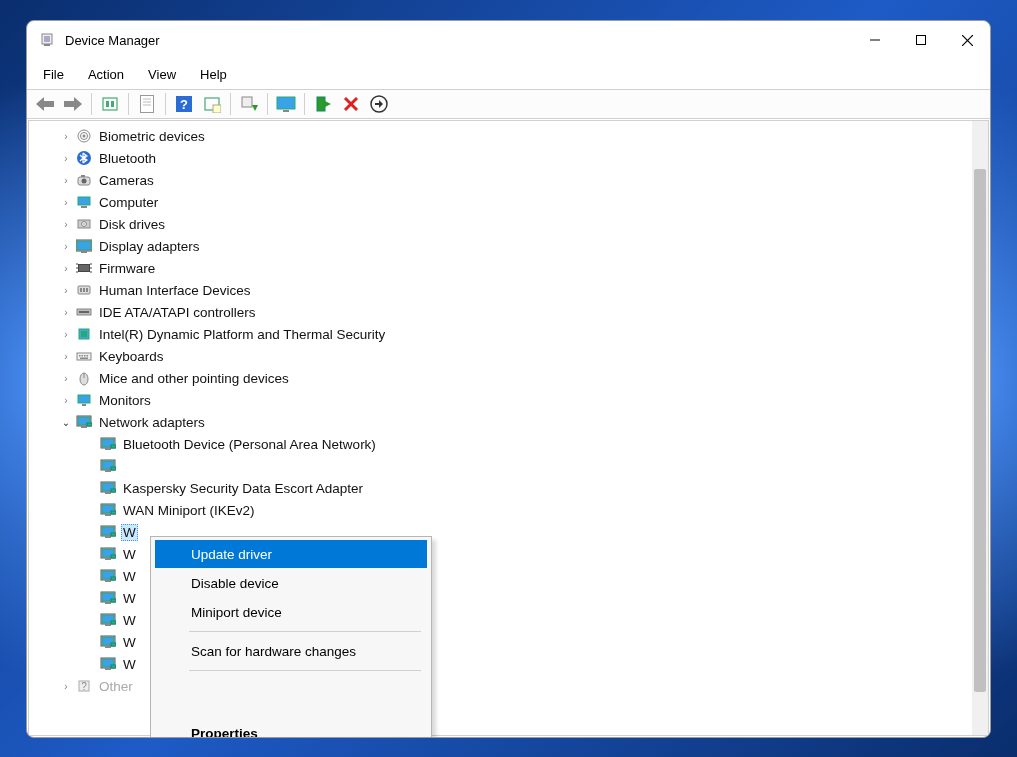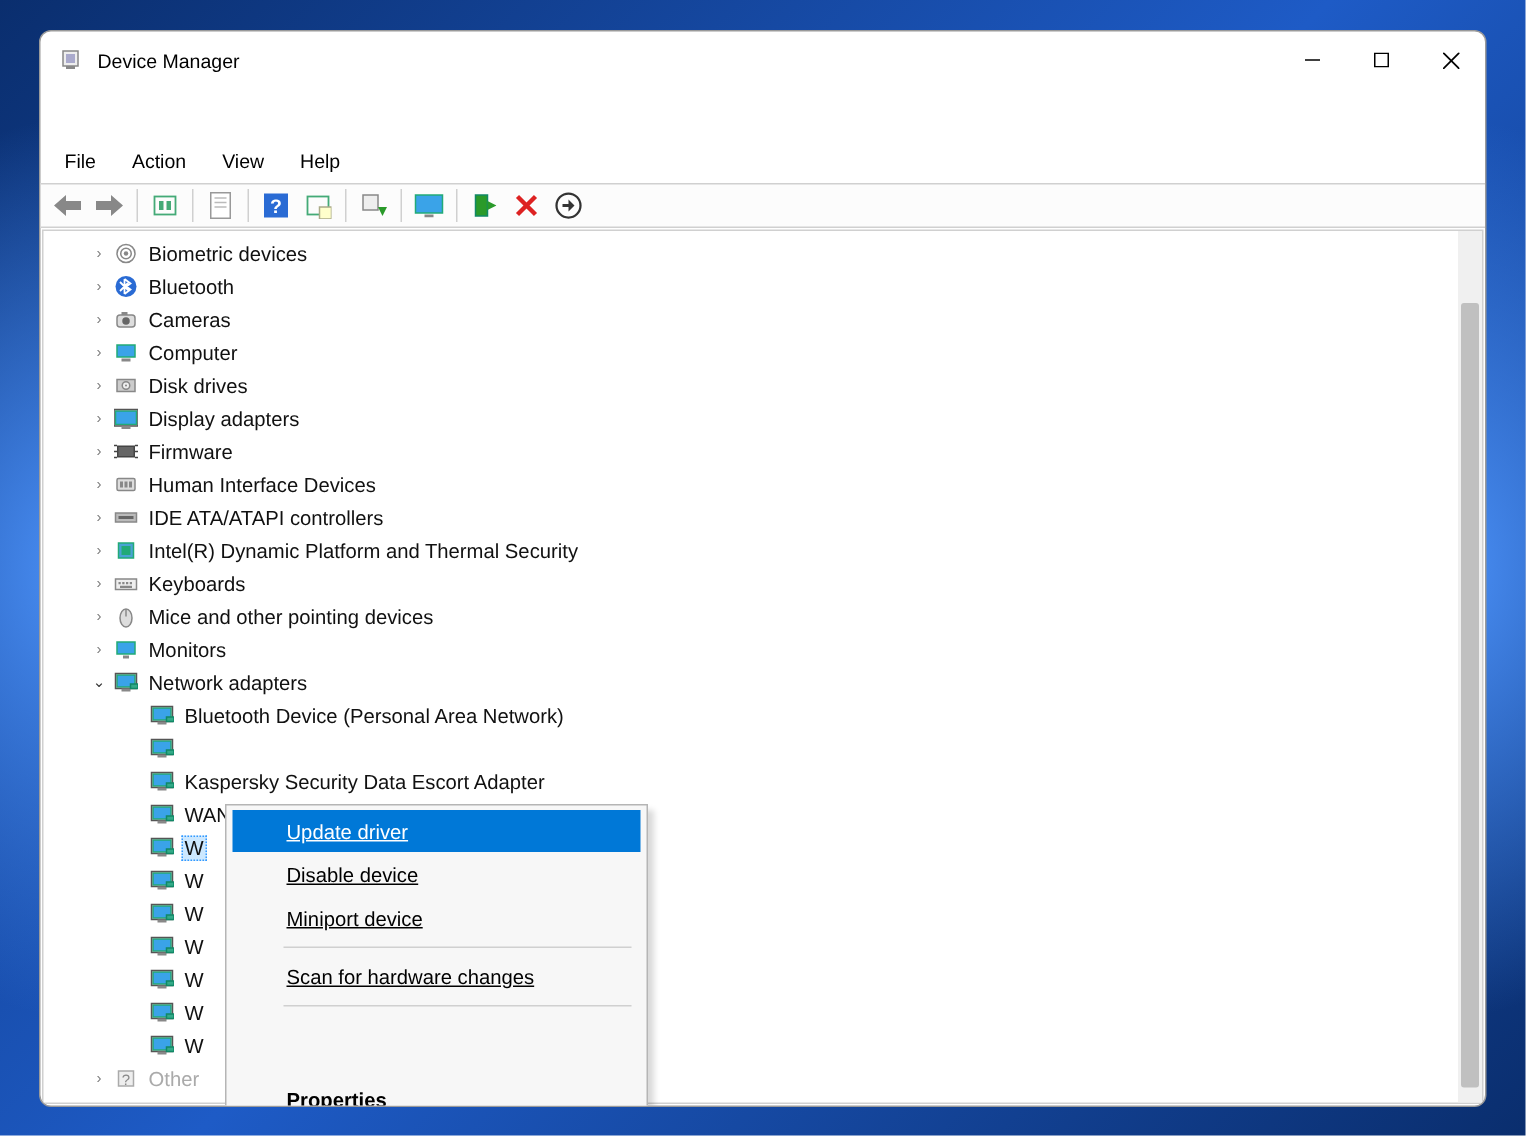--- a/index.html
+++ b/index.html
@@ -36,21 +36,20 @@
 .titlebar .title { flex: 1; }
 .titlebar .btn { width: 46px; height: 38px; display:flex; align-items:center; justify-content:center; cursor:default; }
 .titlebar .btn svg { pointer-events:none; }
 .menubar {
   height: 30px;
   display:flex;
   align-items:center;
   padding: 0 6px;
   font-size: 13px;
   gap: 4px;
-  margin-top: 33px;
 }
 .menubar .menuitem { padding: 4px 10px; cursor:default; }
 .toolbar {
   height: 30px;
   border-top: 1px solid #d0d0d0;
   border-bottom: 1px solid #d0d0d0;
   background: #fcfcfc;
   display:flex;
   align-items:center;
   padding: 0 4px;
@@ -98,21 +97,20 @@
   font-size: 13.5px;
   padding: 2px;
   width: 282px;
 }
 .context-menu .cmrow {
   height: 28px;
   display:flex; align-items:center;
   padding: 0 20px 0 36px;
   margin: 1px 2px;
   cursor:default;
-  text-decoration:underline;
 }
 .context-menu .cmrow.hl { background:#0078d7; color:#fff; }
 .context-menu .cmrow.bold { font-weight:700;margin-top:48px; }
 .context-menu .cmsep { height:1px; background:#d0d0d0; margin: 5px 8px 5px 36px; }
 </style>
 </head>
 <body>
 
 <div class="window">
 

